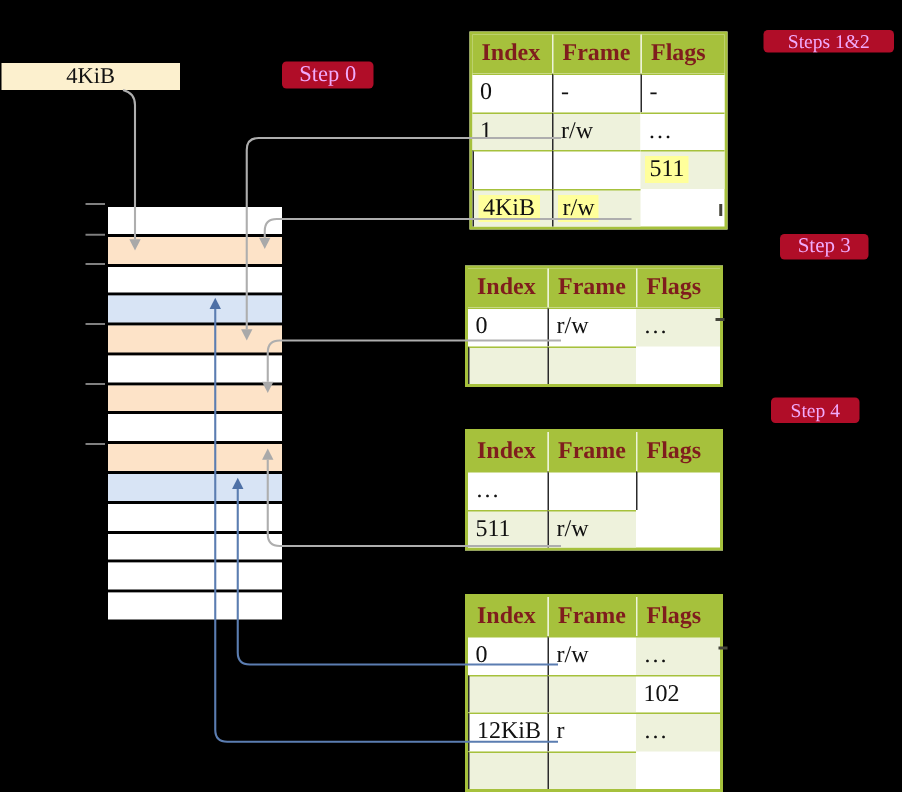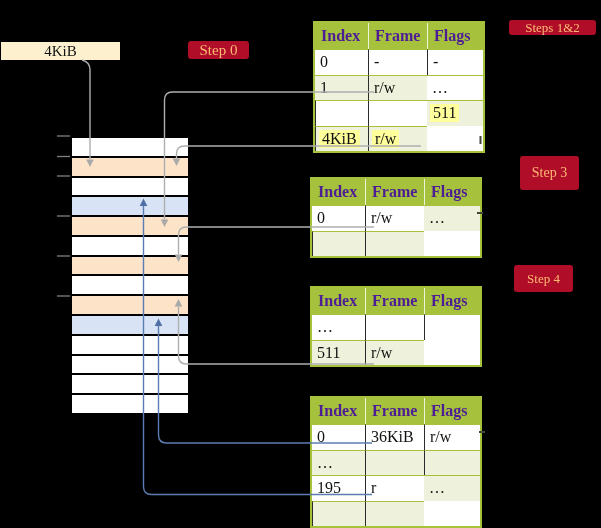--- a/index.html
+++ b/index.html
@@ -1,25 +1,25 @@
 <!DOCTYPE html>
 <html><head>
 <meta charset="utf-8">
 <style>
   html,body{margin:0;padding:0;background:#000;}
   #canvas{position:relative;width:601px;height:528px;background:#000;overflow:hidden;
           font-family:"Liberation Serif","DejaVu Serif",serif;}
 
   
-  .badge{position:absolute;background:#b00d28;color:#fdba74;display:flex;align-items:center;
+  .badge{position:absolute;background:#b00d28;color:#f0abfc;display:flex;align-items:center;
          justify-content:center;border-radius:3px;white-space:nowrap;}
   #badge-step0 {left:188px;top:41px;width:61px;height:18px;font-size:15px;}
   #badge-steps12{left:509px;top:20px;width:87px;height:15px;font-size:13px;}
-  #badge-step3 {left:520px;top:156px;width:59px;height:34px;font-size:14px;}
-  #badge-step4 {left:514px;top:265px;width:59px;height:27px;font-size:13px;}
+  #badge-step3 {left:520px;top:156px;width:59px;height:17px;font-size:14px;}
+  #badge-step4 {left:514px;top:265px;width:59px;height:17px;font-size:13px;}
 
   
   #frame-label{position:absolute;left:1px;top:42px;width:119px;height:18px;background:#fcf0ce;
                color:#111;display:flex;align-items:center;justify-content:center;font-size:15px;}
 
   
   #memory-column{position:absolute;left:70px;top:136px;width:120px;height:279px;
                  display:flex;flex-direction:column;border:2px solid #000;box-sizing:border-box;background:#000;}
   .mem-row{flex:1;border-bottom:2px solid #000;}
   .mem-row:last-child{border-bottom:none;}
@@ -27,21 +27,21 @@
   .mem-orange{background:#fde3c8}
   .mem-blue{background:#d8e4f5}
 
   
   .pt{position:absolute;width:172px;border:2px solid #a6c13c;box-sizing:border-box;
       display:grid;grid-template-columns:53px 59px 56px;background:#fff;}
   #pt0{left:313px;top:21px}
   #pt1{left:310px;top:177px}
   #pt2{left:310px;top:286px}
   #pt3{left:310px;top:396px}
-  .pt .h{background:#a6c13c;color:#4c1d95;font-weight:bold;font-size:16px;height:26px;
+  .pt .h{background:#a6c13c;color:#7f1d1d;font-weight:bold;font-size:16px;height:26px;
          display:flex;align-items:center;padding-left:6px;box-sizing:border-box;
          border-left:1px solid rgba(255,255,255,.8);}
   .pt .h.col0{border-left:none;}
   .pt .c{font-size:16px;color:#111;height:25.5px;display:flex;align-items:center;
          padding-left:5px;box-sizing:border-box;border-top:1px solid #a6c13c;
          border-left:1px solid #2b2b2b;overflow:hidden;}
   .pt .c.col0{border-left:none;}
   .bg-white{background:#fff}
   .bg-green{background:#eef2dc}
   .hl{background:#ffff9b;padding:0 3px;margin-left:-2px;}
@@ -128,26 +128,26 @@
       <div class="c col1 bg-white"></div>
       <div class="c col2 bg-white"></div>
       <div class="c col0 bg-green">511</div>
       <div class="c col2 bg-green">r/w</div>
     </div>
   <div class="pt" id="pt3">
       <div class="h col0">Index</div>
       <div class="h col1">Frame</div>
       <div class="h col2">Flags</div>
       <div class="c col0 bg-white">0</div>
-      <div class="c col1 bg-white">36KiB</div>
       <div class="c col2 bg-white">r/w</div>
       <div class="c col0 bg-green">…</div>
       <div class="c col1 bg-green"></div>
       <div class="c col2 bg-green"></div>
-      <div class="c col0 bg-white">195</div>
+      <div class="c col0 bg-white">102</div>
+      <div class="c col1 bg-white">12KiB</div>
       <div class="c col2 bg-white">r</div>
       <div class="c col0 bg-green">…</div>
       <div class="c col1 bg-green"></div>
       <div class="c col2 bg-green"></div>
     </div>
 
   <svg id="overlay" viewBox="0 0 601 528" xmlns="http://www.w3.org/2000/svg">
 
     <g stroke="#808080" stroke-width="1.3">
       <line x1="57" y1="136" x2="70" y2="136"></line>

